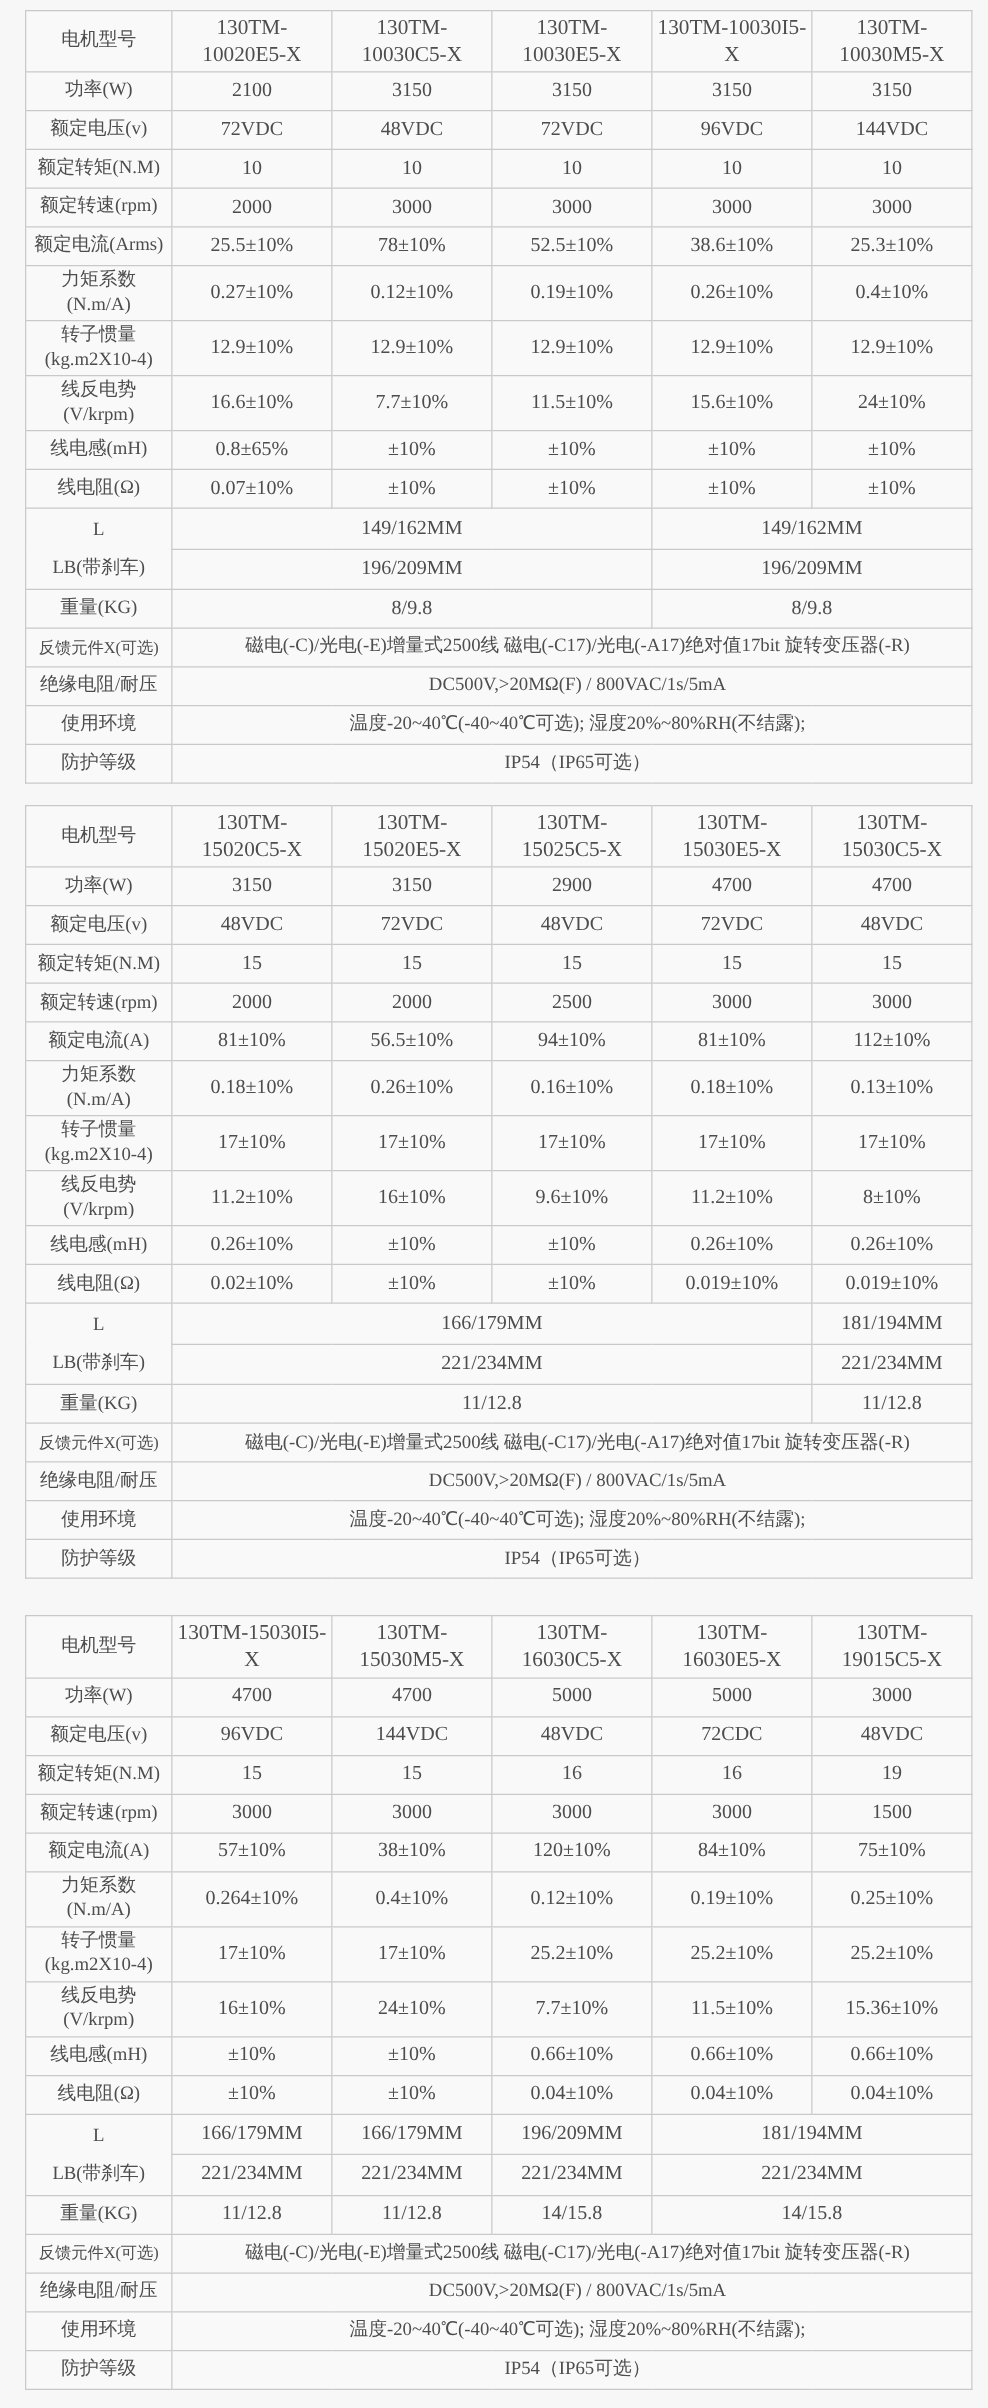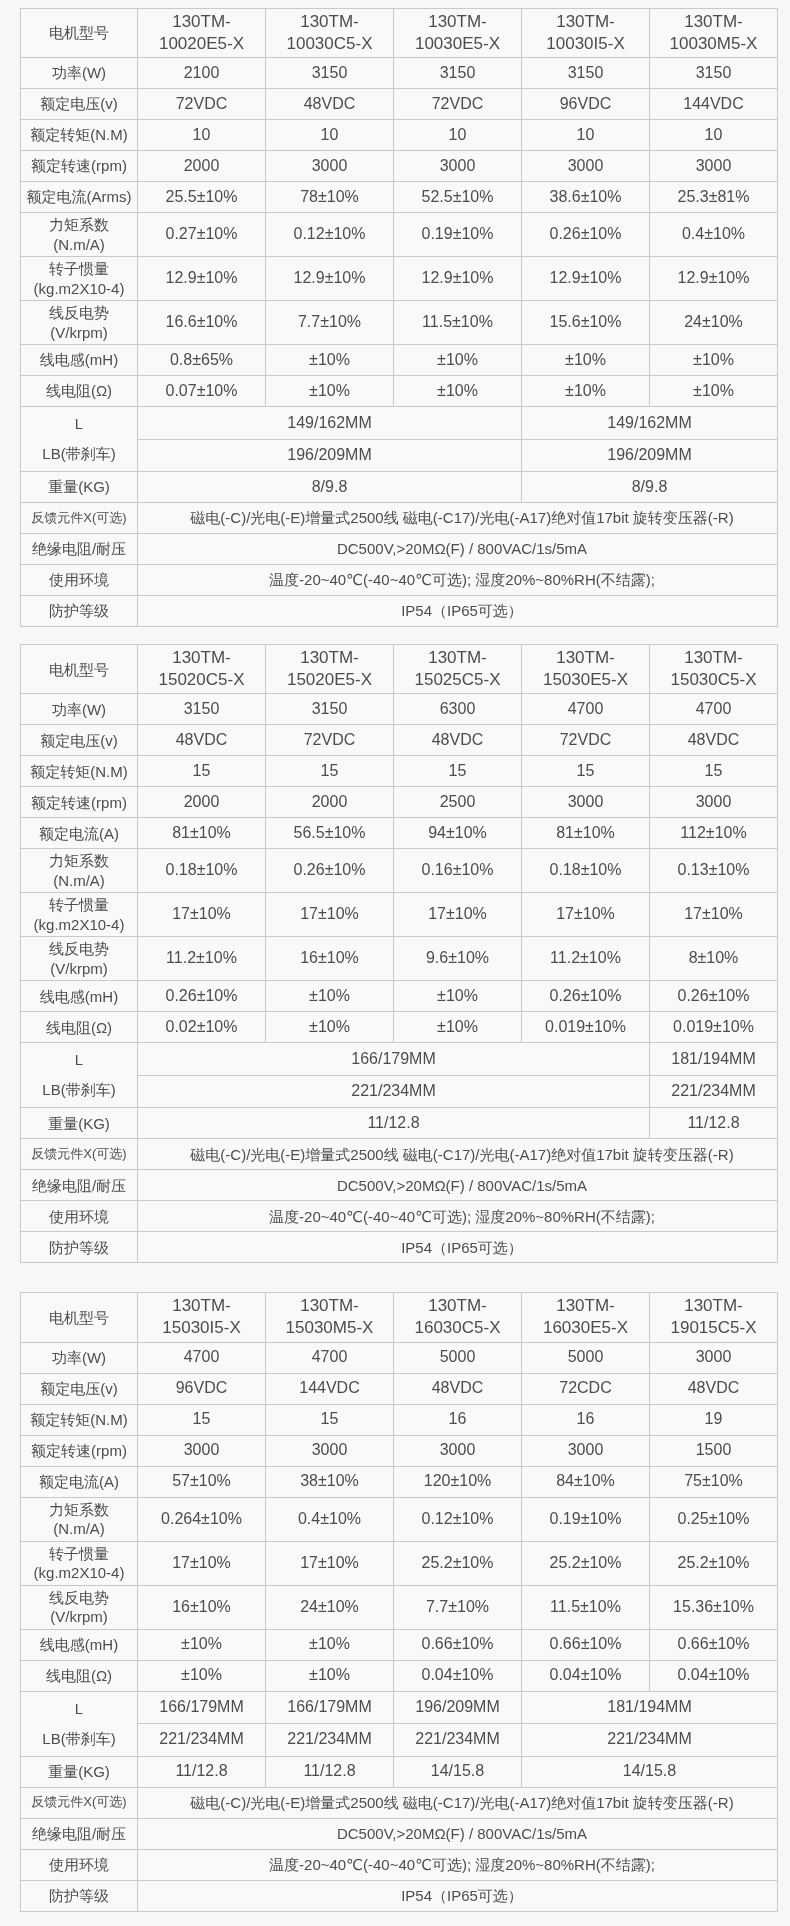--- a/index.html
+++ b/index.html
@@ -8,20 +8,21 @@
     width: 790px;
     font-family: "Liberation Sans", "DejaVu Sans", sans-serif;
     color: #4d4d4d;
   }
   .sheet { padding: 8px 13px 30px 20px; }
   table.spec-table {
     border-collapse: collapse;
     width: 757px;
     table-layout: fixed;
     background: #f9f9f9;
+    font-family: Liberation Serif, serif;
   }
   table.spec-table:nth-of-type(2) { margin-top: 17px; }
   table.spec-table:nth-of-type(3) { margin-top: 29px; }
   .col-label { width: 117px; }
   .col-data  { width: 128px; }
   td, th {
     border: 1px solid #c9c9c9;
     text-align: center;
     vertical-align: middle;
     font-weight: normal;
@@ -93,21 +94,21 @@
             <td>3000</td>
             <td>3000</td>
             <td>3000</td>
           </tr>
           <tr>
             <th>额定电流(Arms)</th>
             <td>25.5±10%</td>
             <td>78±10%</td>
             <td>52.5±10%</td>
             <td>38.6±10%</td>
-            <td>25.3±81%</td>
+            <td>25.3±10%</td>
           </tr>
           <tr class="tall">
             <th>力矩系数
 (N.m/A)</th>
             <td>0.27±10%</td>
             <td>0.12±10%</td>
             <td>0.19±10%</td>
             <td>0.26±10%</td>
             <td>0.4±10%</td>
           </tr>
@@ -193,21 +194,21 @@
             <td>130TM-15020C5-X</td>
             <td>130TM-15020E5-X</td>
             <td>130TM-15025C5-X</td>
             <td>130TM-15030E5-X</td>
             <td>130TM-15030C5-X</td>
           </tr>
           <tr>
             <th>功率(W)</th>
             <td>3150</td>
             <td>3150</td>
-            <td>6300</td>
+            <td>2900</td>
             <td>4700</td>
             <td>4700</td>
           </tr>
           <tr>
             <th>额定电压(v)</th>
             <td>48VDC</td>
             <td>72VDC</td>
             <td>48VDC</td>
             <td>72VDC</td>
             <td>48VDC</td>

